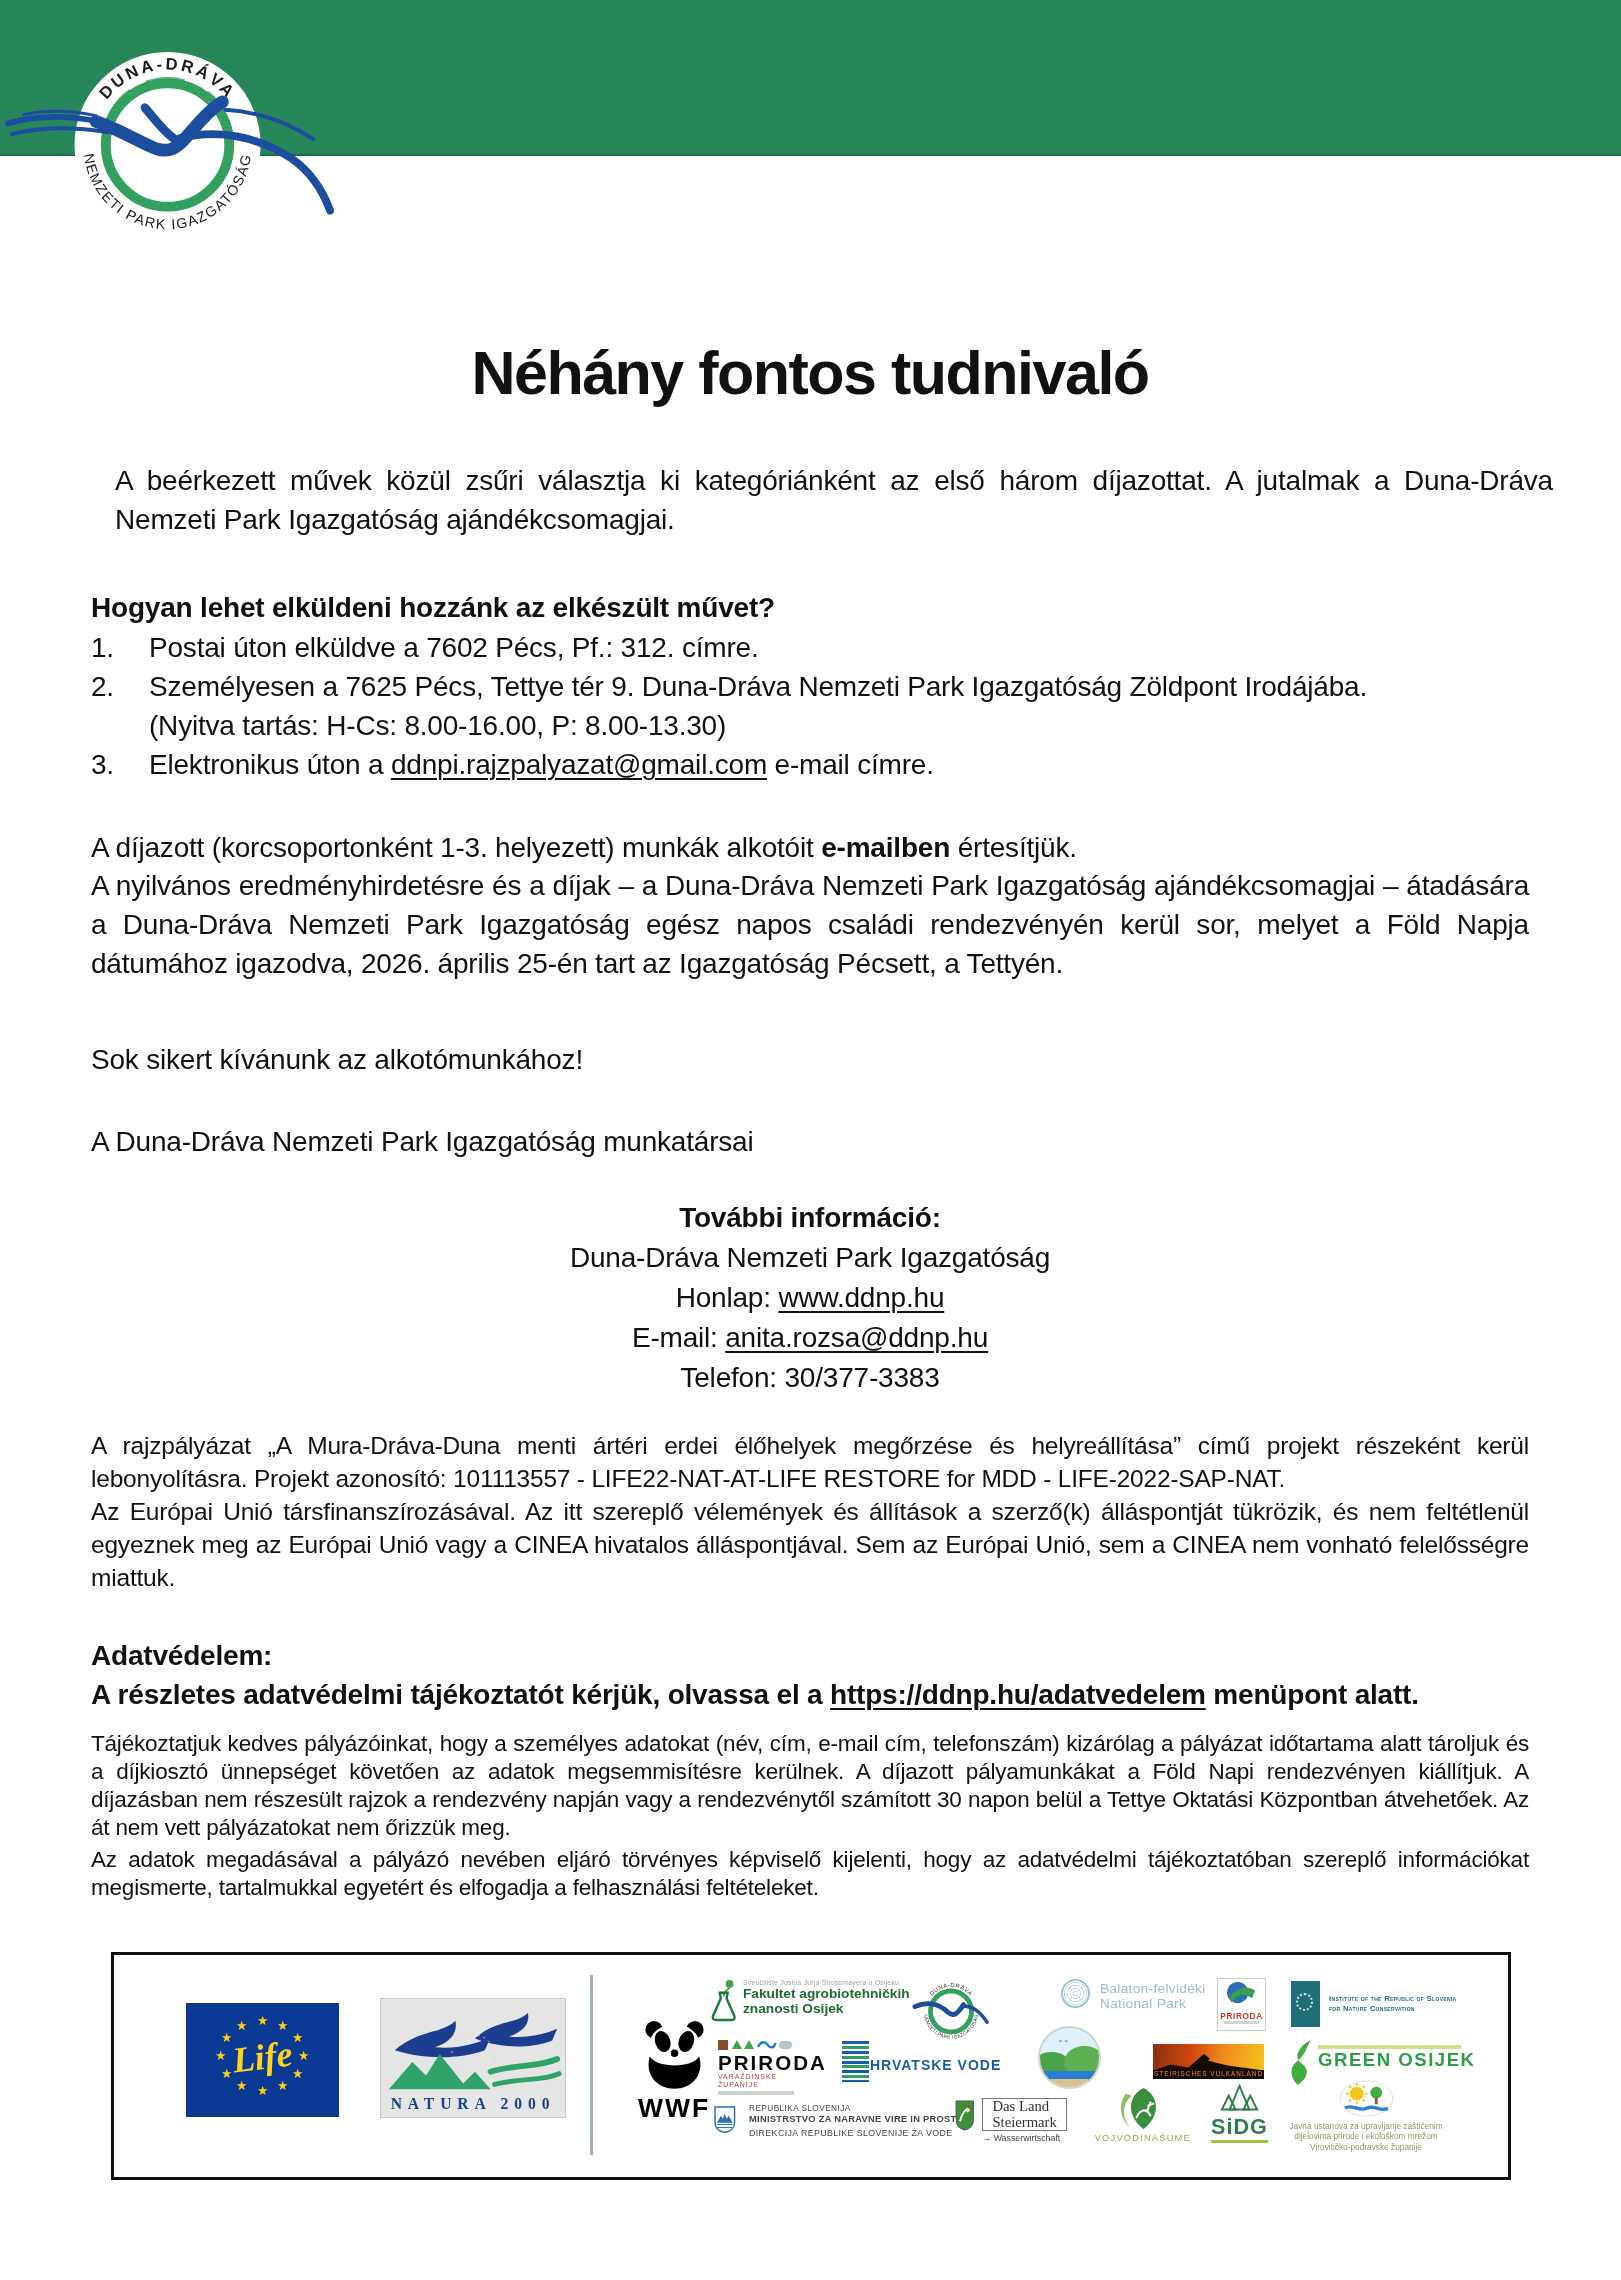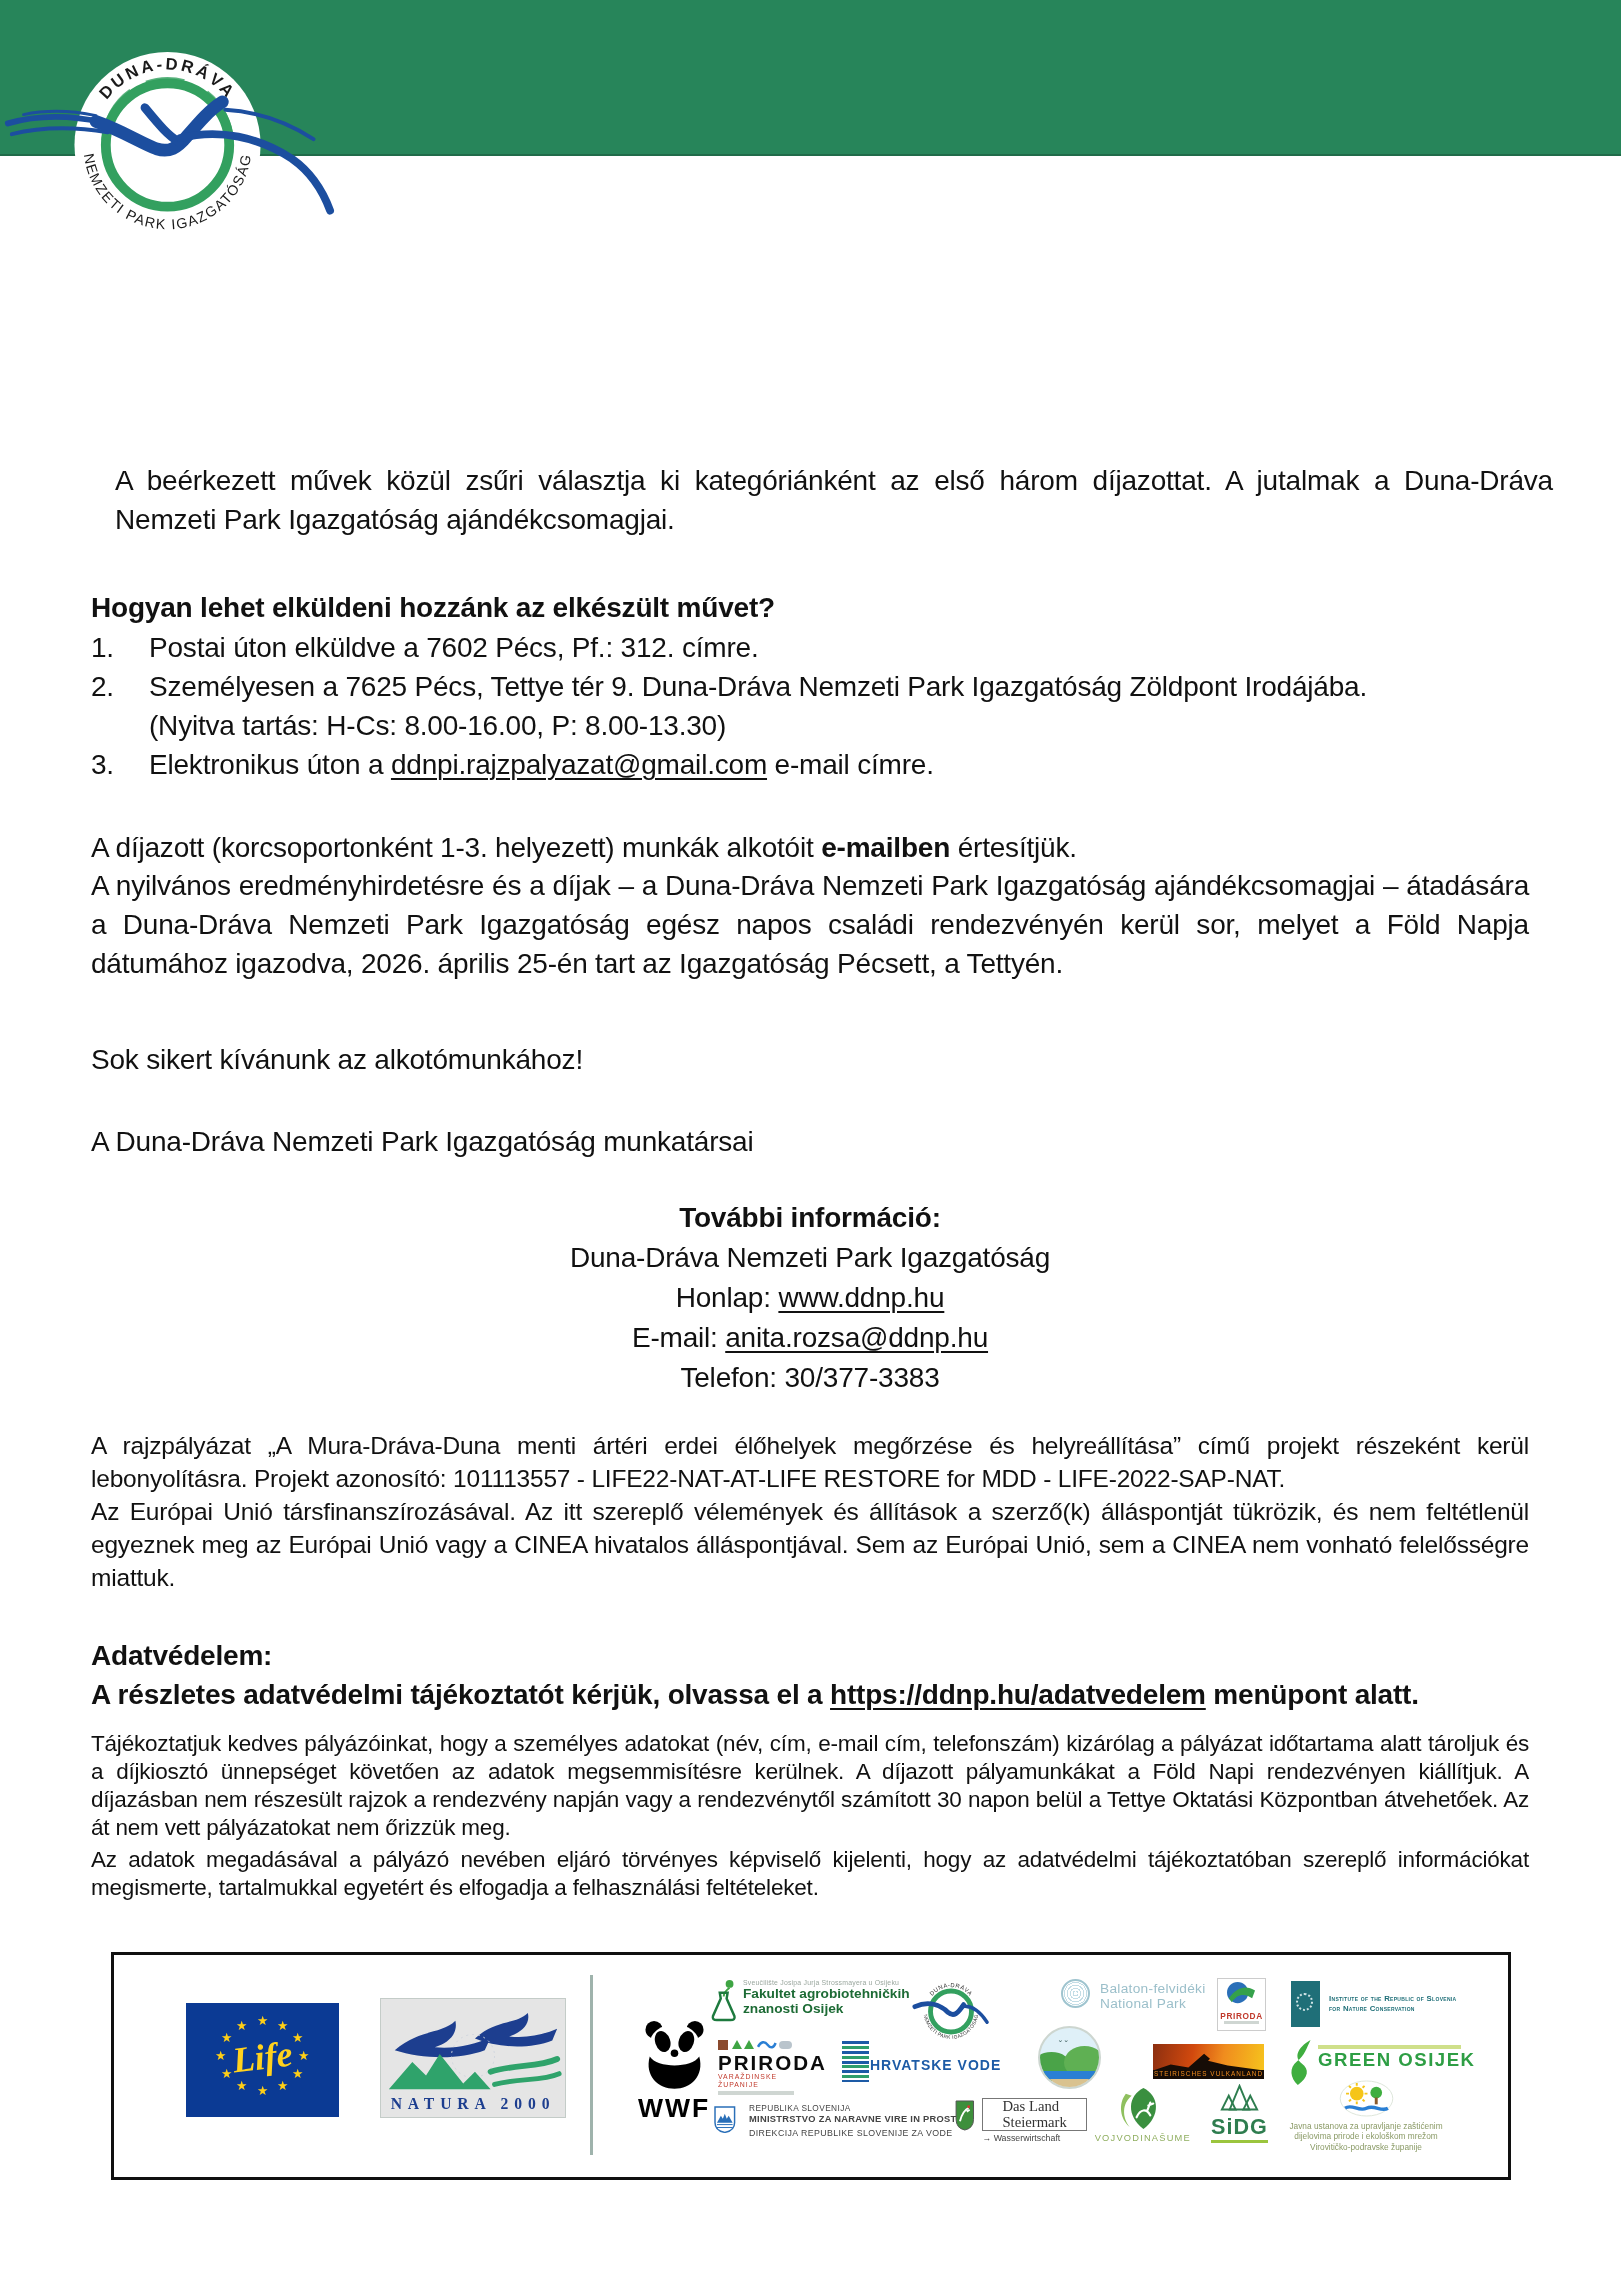--- a/index.html
+++ b/index.html
@@ -78,21 +78,21 @@
 
   
   .slo{left:600px;top:147px;width:294px;height:45px;}
   .slo-text{position:absolute;left:35px;top:1px;color:#444;}
   .slo1{font-size:8.3px;line-height:10.8px;letter-spacing:0.4px;}
   .slo2{font-size:9.3px;line-height:11.8px;font-weight:700;letter-spacing:0.3px;}
   .slo3{font-size:8.8px;line-height:15.7px;letter-spacing:0.4px;}
 
   
   .stmk{left:841px;top:143px;width:127px;height:49px;}
-  .stmk-box{position:absolute;left:27.4px;top:0;border:1px solid #777;padding:0 19px;
+  .stmk-box{position:absolute;left:27.4px;top:0;border:1px solid #777;padding:0 9px;
     font-family:"Liberation Serif",serif;font-size:14.7px;line-height:15.7px;color:#333;}
   .stmk-w{position:absolute;left:27.4px;top:35px;font-size:8.8px;color:#444;}
 
   
   .aoe{left:924px;top:71px;width:63px;height:63px;border-radius:50%;border:2.9px solid #cdd6d0;overflow:hidden;background:#dff0f8;}
   .aoe .hill1{position:absolute;left:-7.8px;top:23.5px;width:39px;height:29px;border-radius:50%;background:#4aa348;}
   .aoe .hill2{position:absolute;left:23.5px;top:17.6px;width:41px;height:33px;border-radius:50%;background:#5fb053;}
   .aoe .water{position:absolute;left:0;top:43px;width:63px;height:8.8px;background:#2a7fd4;}
   .aoe .sand{position:absolute;left:0;top:51px;width:63px;height:11.8px;background:#d9c28f;}
   .aoe .birds{position:absolute;left:17.6px;top:7.8px;font-size:6.9px;color:#355;}
@@ -162,20 +162,21 @@
       <path d="M6,86 C40,76 72,78 104,85" stroke-width="6"></path>
       <path d="M10,97 C46,88 78,90 108,95" stroke-width="4"></path>
       <path d="M22,77 C46,72 72,73 96,78" stroke-width="3"></path>
       <path d="M96,84 C122,93 142,106 158,112 C171,116 179,111 189,99 C201,85 212,72 225,64" stroke-width="13"></path>
       <path d="M146,70 C160,87 170,99 181,105" stroke-width="9"></path>
       <path d="M182,101 C222,91 262,100 296,122 C313,134 327,153 335,175" stroke-width="8"></path>
       <path d="M228,72 C262,74 292,85 318,102" stroke-width="4"></path>
     </g>
   </svg>
 
+  <div class="blk title">Néhány fontos tudnivaló</div>
 
   <div class="blk p-main intro">A beérkezett művek közül zsűri választja ki kategóriánként az első három díjazottat. A jutalmak a Duna-Dráva Nemzeti Park Igazgatóság ajándékcsomagjai.</div>
 
   <div class="blk p-left send-head">Hogyan lehet elküldeni hozzánk az elkészült művet?</div>
   <div class="blk send-list">
     <div class="li">
       <span class="num">1.</span>
       <span class="txt">Postai úton elküldve a 7602 Pécs, Pf.: 312. címre.</span>
     </div>
     <div class="li">

